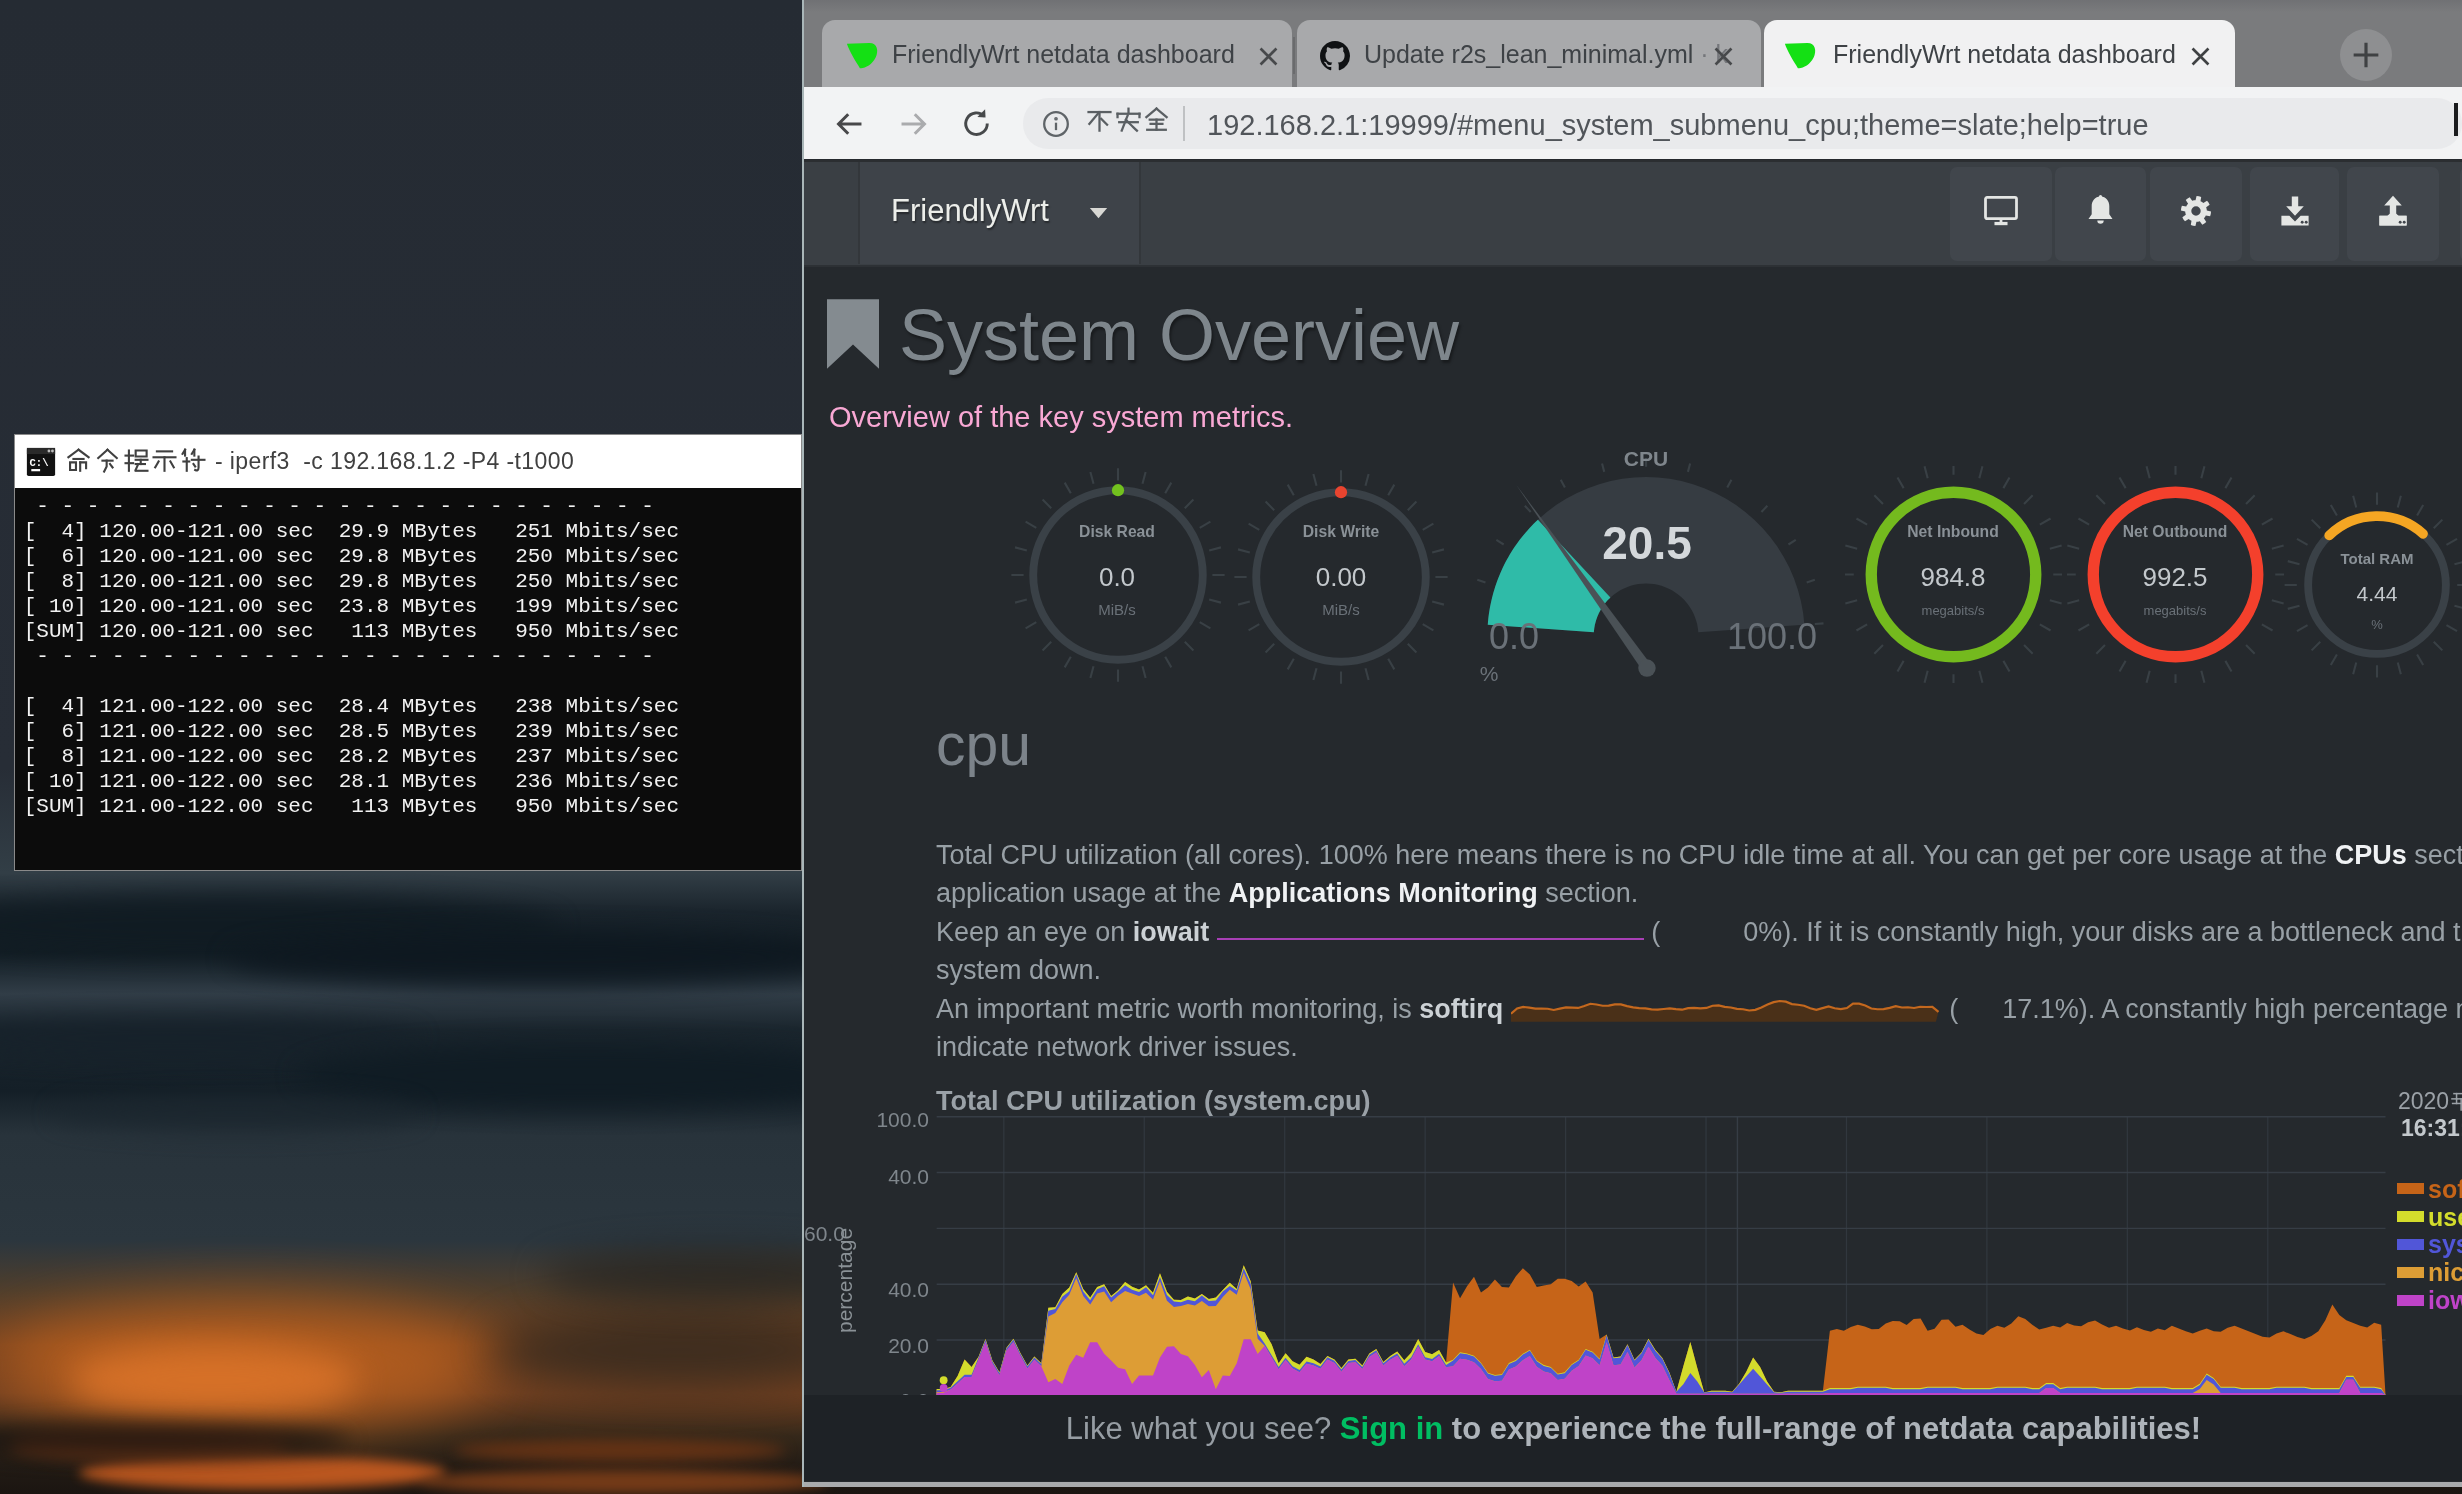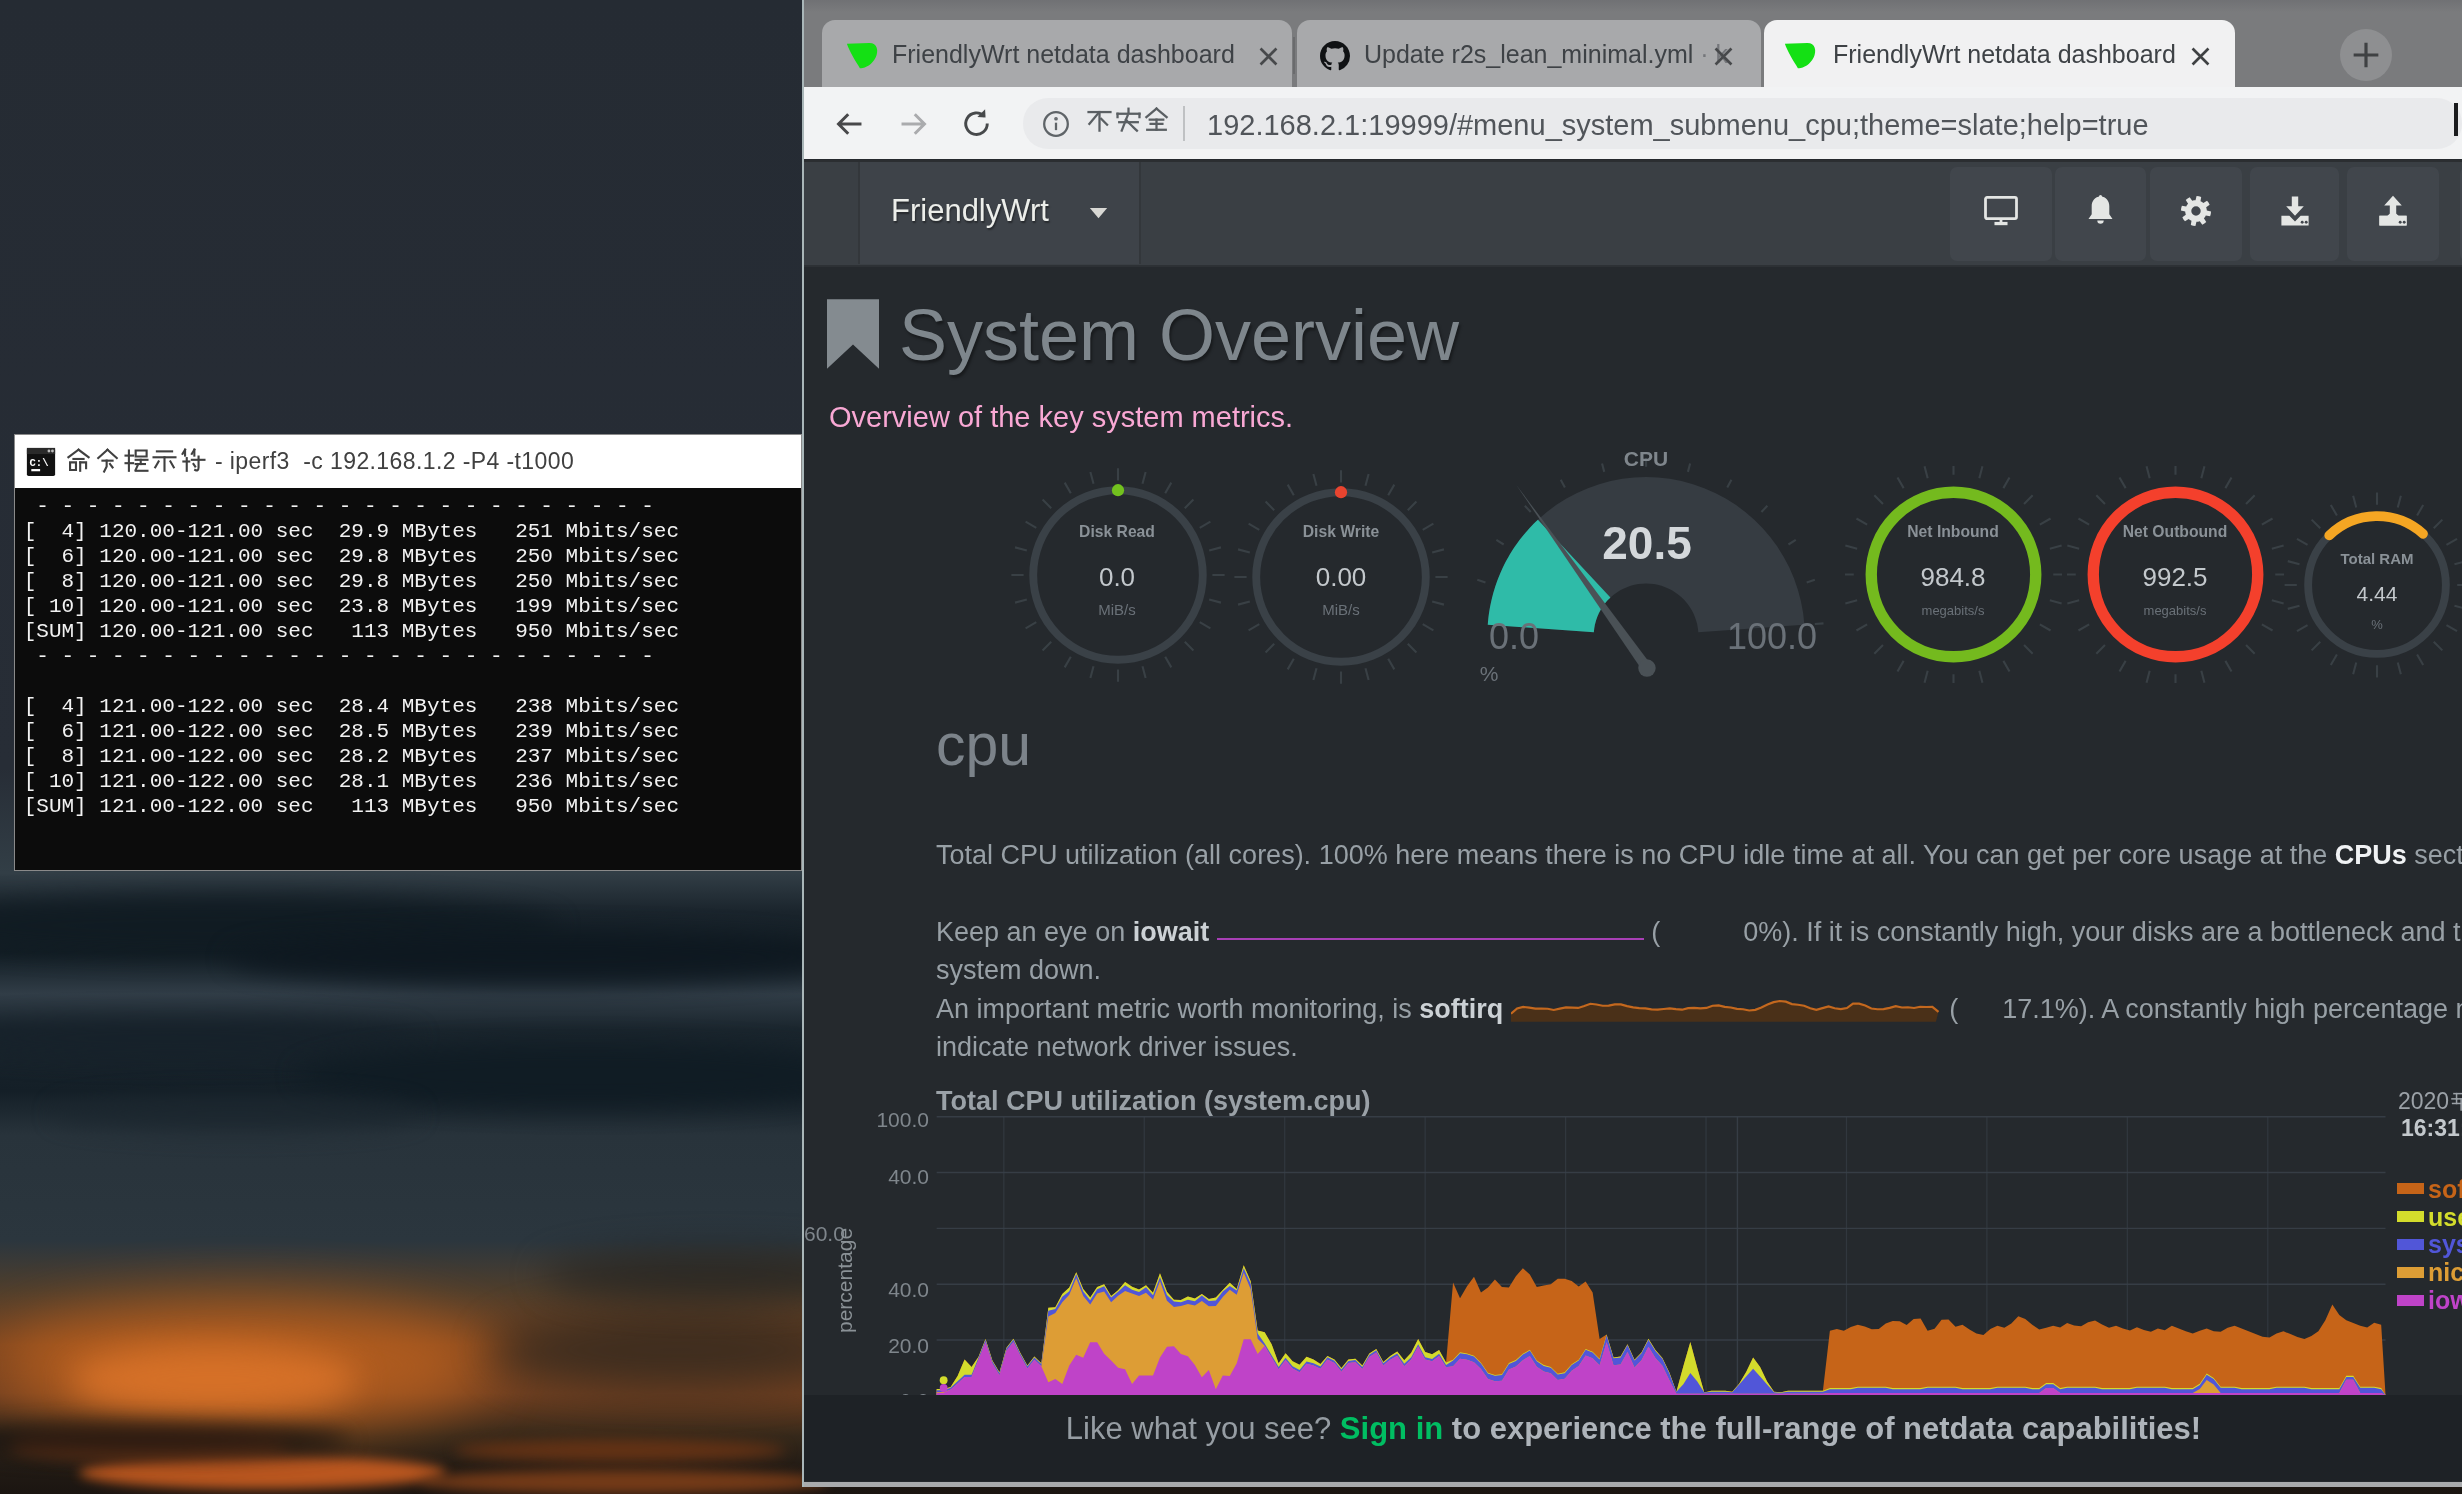--- a/index.html
+++ b/index.html
@@ -297,20 +297,21 @@
 <svg class="abs" style="left:1478px;top:220px" width="190" height="190" viewBox="-109 -109 218 218">
         <path d="M92.0 0.0L106.0 0.0M88.9 -23.8L102.4 -27.4M79.7 -46.0L91.8 -53.0M65.1 -65.1L75.0 -75.0M46.0 -79.7L53.0 -91.8M23.8 -88.9L27.4 -102.4M0.0 -92.0L0.0 -106.0M-23.8 -88.9L-27.4 -102.4M-46.0 -79.7L-53.0 -91.8M-65.1 -65.1L-75.0 -75.0M-79.7 -46.0L-91.8 -53.0M-88.9 -23.8L-102.4 -27.4M-92.0 -0.0L-106.0 -0.0M-88.9 23.8L-102.4 27.4M-79.7 46.0L-91.8 53.0M-65.1 65.1L-75.0 75.0M-46.0 79.7L-53.0 91.8M-23.8 88.9L-27.4 102.4M-0.0 92.0L-0.0 106.0M23.8 88.9L27.4 102.4M46.0 79.7L53.0 91.8M65.1 65.1L75.0 75.0M79.7 46.0L91.8 53.0M88.9 23.8L102.4 27.4" stroke="#394045" stroke-width="2.4"></path>
         <circle cx="0" cy="0" r="79" fill="none" stroke="#3a4147" stroke-width="9"></circle>
         <path d="M-54.9 -56.8 A79 79 0 0 1 52.9 -58.7" fill="none" stroke="#f5a623" stroke-width="11" stroke-linecap="round"></path>
       </svg>
 <div class="gtitle" style="left:1573px;top:288px;font-size:15px">Total RAM</div>
 <div class="gval" style="left:1573px;top:324px;font-size:21px">4.44</div>
 <div class="gunit" style="left:1573px;top:354px;font-size:13px">%</div>
 <div class="abs" style="left:132px;top:441px;font-size:59px;color:#7c838a">cpu</div>
 <div class="abs ptext" style="left:132px;top:566px;white-space:nowrap">Total CPU utilization (all cores). 100% here means there is no CPU idle time at all. You can get per core usage at the <b class="w">CPUs</b> section and per</div>
+<div class="abs ptext" style="left:132px;top:604px;white-space:nowrap">application usage at the <b class="w">Applications Monitoring</b> section.</div>
 <div class="abs ptext" style="left:132px;top:643px;white-space:nowrap">Keep an eye on <b style="color:#ccd1d5">iowait</b> <span style="display:inline-block;width:427px;height:2.6px;background:#a83fb5;vertical-align:0.9px"></span> (<span style="display:inline-block;width:83px"></span>0%). If it is constantly high, your disks are a bottleneck and they slow</div>
 <div class="abs ptext" style="left:132px;top:681px;white-space:nowrap">system down.</div>
 <div class="abs ptext" style="left:132px;top:720px;white-space:nowrap">An important metric worth monitoring, is <b style="color:#ccd1d5">softirq</b> <svg width="431" height="30" viewBox="0 0 494 34" style="vertical-align:-4.4px">
           <polygon points="0,34 0,24.8 7,18.6 14,16.9 21,17.8 28,18.8 35,18.8 42,19.0 49,20.4 56,18.9 63,17.5 70,17.7 77,18.1 84,15.9 91,13.3 98,14.1 105,15.6 112,15.4 119,14.0 126,14.0 133,16.0 140,17.4 147,18.2 154,18.5 161,19.8 168,20.1 175,19.3 182,18.5 189,19.5 196,20.1 203,18.3 210,18.0 217,18.6 224,18.1 231,15.6 238,15.1 245,16.8 252,17.6 259,19.1 266,19.6 273,21.0 280,20.3 287,17.5 294,14.1 301,11.4 308,10.1 315,10.9 322,13.7 329,14.4 336,15.6 343,18.4 350,20.2 357,18.3 364,16.4 371,18.4 378,19.4 385,18.2 392,13.2 399,13.2 406,15.2 413,18.7 420,19.6 427,19.5 434,18.0 441,16.1 448,17.6 455,17.3 462,18.1 469,16.7 476,17.0 483,16.8 490,22.5 487,34" fill="#4a3018"></polygon>
           <polyline points="0,24.8 7,18.6 14,16.9 21,17.8 28,18.8 35,18.8 42,19.0 49,20.4 56,18.9 63,17.5 70,17.7 77,18.1 84,15.9 91,13.3 98,14.1 105,15.6 112,15.4 119,14.0 126,14.0 133,16.0 140,17.4 147,18.2 154,18.5 161,19.8 168,20.1 175,19.3 182,18.5 189,19.5 196,20.1 203,18.3 210,18.0 217,18.6 224,18.1 231,15.6 238,15.1 245,16.8 252,17.6 259,19.1 266,19.6 273,21.0 280,20.3 287,17.5 294,14.1 301,11.4 308,10.1 315,10.9 322,13.7 329,14.4 336,15.6 343,18.4 350,20.2 357,18.3 364,16.4 371,18.4 378,19.4 385,18.2 392,13.2 399,13.2 406,15.2 413,18.7 420,19.6 427,19.5 434,18.0 441,16.1 448,17.6 455,17.3 462,18.1 469,16.7 476,17.0 483,16.8 490,22.5" fill="none" stroke="#c4681e" stroke-width="2.5"></polyline>
         </svg> (<span style="display:inline-block;width:44px"></span>17.1%). A constantly high percentage may</div>
 <div class="abs ptext" style="left:132px;top:758px;white-space:nowrap">indicate network driver issues.</div>
 <div class="abs" style="left:132px;top:816px;font-size:27px;font-weight:bold;color:#9aa1a7">Total CPU utilization (system.cpu)</div>
 <div class="abs" style="left:1594px;top:818px;font-size:23px;color:#9ba1a7;white-space:nowrap">2020<svg width="21" height="21" viewBox="0 0 32 32" style="vertical-align:middle;margin:0 0.9px;position:relative;top:-1.7px" fill="none" stroke="#9ba1a7" stroke-width="2.3" stroke-linecap="square">
           <path d="M6 4 H26"></path>

